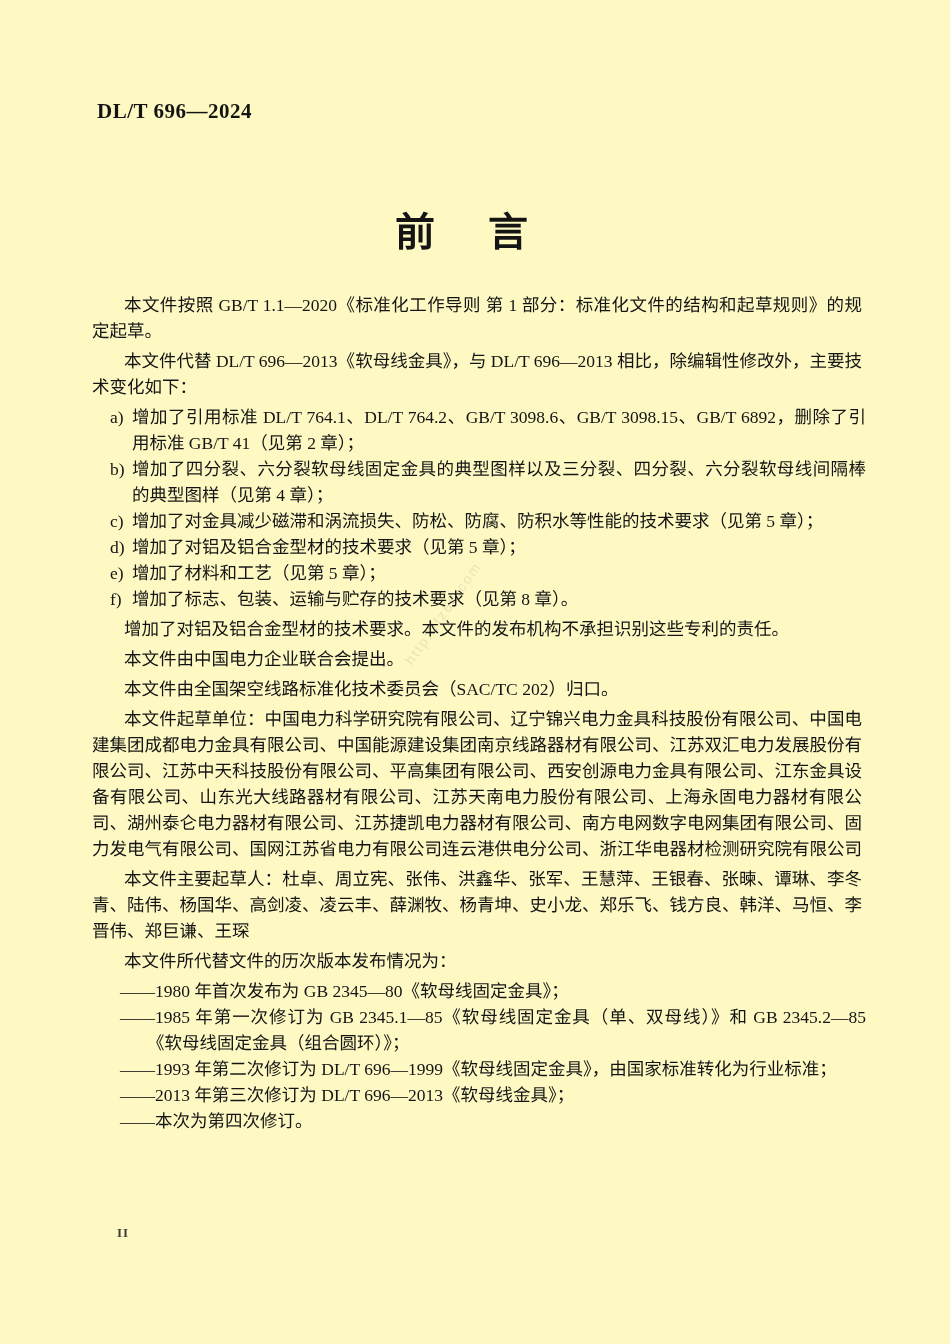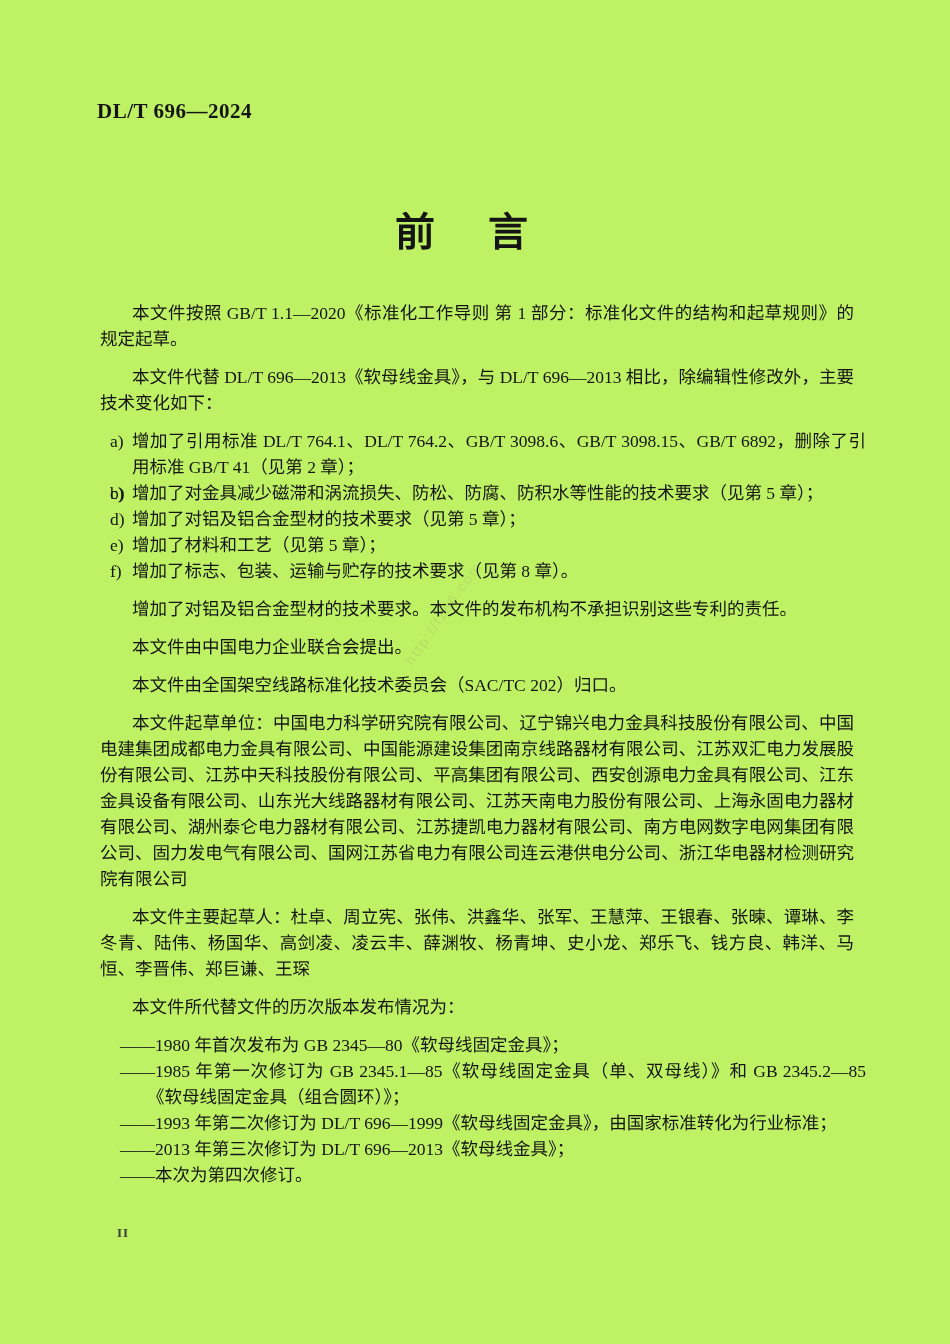--- a/index.html
+++ b/index.html
@@ -1,20 +1,20 @@
 <!DOCTYPE html>
 <html lang="zh-CN"><head>
 <meta charset="utf-8">
 <style>
   html, body { margin: 0; padding: 0; background: #ffffff; }
   .page {
     position: relative;
     width: 950px;
     height: 1344px;
-    background: #bef264;
+    background: #fef9c3;
     overflow: hidden;
     font-family: "Liberation Serif", "DejaVu Serif", serif;
     color: #141414;
     text-decoration: underline;
   }
   .doc-number {
     position: absolute;
     top: 99px;
     left: 97px;
     font-size: 21px;
@@ -37,21 +37,21 @@
   .content {
     position: absolute;
     top: 288px;
     left: 88px;
     width: 778px;
     font-size: 17.5px;
     line-height: 26px;
     text-align: justify;
     text-justify: inter-ideograph;
   }
-  .content p { margin: 12px; text-indent: 32px; }
+  .content p { margin: 4px; text-indent: 32px; }
   .change-item {
     position: relative;
     margin-left: 44px;
     text-indent: 0;
   }
   .change-item .item-label {
     position: absolute;
     left: -22px;
     top: 0;
   }
@@ -102,20 +102,21 @@
     <p>本文件按照 GB/T 1.1—2020《标准化工作导则  第 1 部分：标准化文件的结构和起草规则》的规定起草。</p>
 
     <p>本文件代替 DL/T 696—2013《软母线金具》，与 DL/T 696—2013 相比，除编辑性修改外，主要技术变化如下：</p>
 
     <div class="change-item">
       <span class="item-label">a)</span>
       <span>增加了引用标准 DL/T 764.1、DL/T 764.2、GB/T 3098.6、GB/T 3098.15、GB/T 6892，删除了引用标准 GB/T 41（见第 2 章）；</span>
     </div>
     <div class="change-item">
       <span class="item-label">b)</span>
+      <span>增加了四分裂、六分裂软母线固定金具的典型图样以及三分裂、四分裂、六分裂软母线间隔棒的典型图样（见第 4 章）；</span>
     </div>
     <div class="change-item">
       <span class="item-label">c)</span>
       <span>增加了对金具减少磁滞和涡流损失、防松、防腐、防积水等性能的技术要求（见第 5 章）；</span>
     </div>
     <div class="change-item">
       <span class="item-label">d)</span>
       <span>增加了对铝及铝合金型材的技术要求（见第 5 章）；</span>
     </div>
     <div class="change-item">

